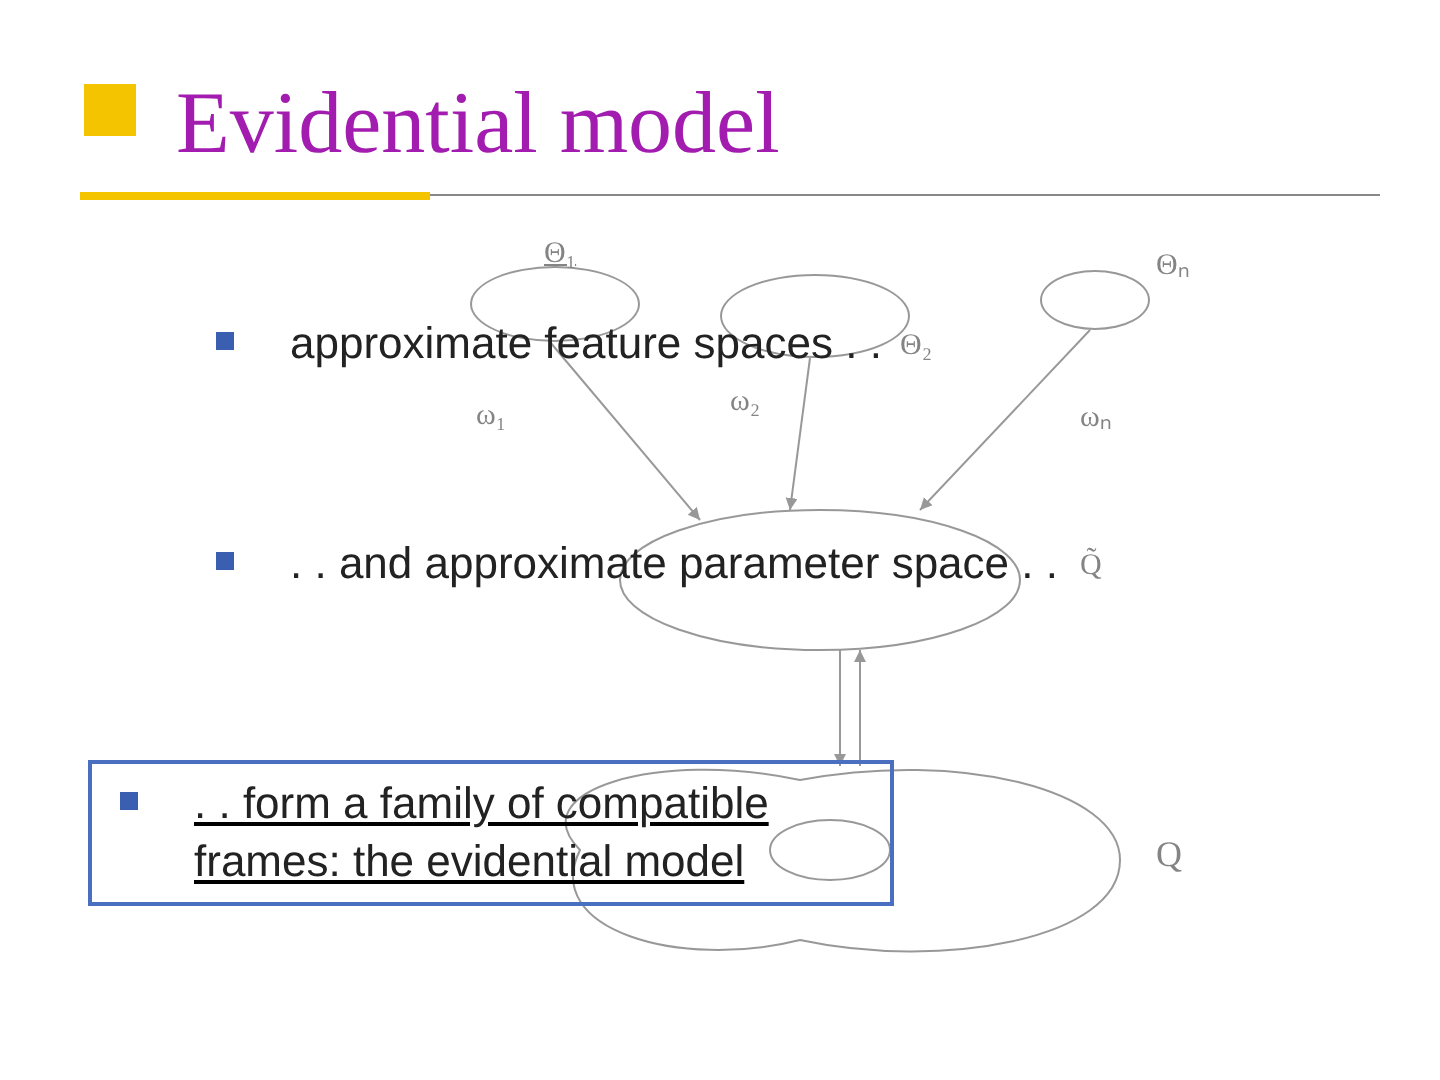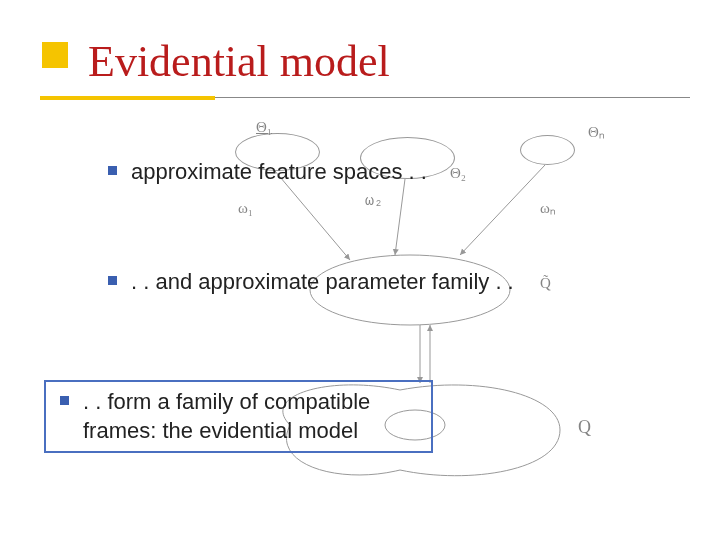--- a/index.html
+++ b/index.html
@@ -25,58 +25,59 @@
     width: 26px;
     height: 26px;
     background: #f5c400;
   }
   .title {
     position: absolute;
     top: -6px;
     left: 88px;
     font-family: "Times New Roman", Times, serif;
     font-size: 44px;
-    color: #b91c1c;
+    color: #a21caf;
   }
   .underline {
     position: absolute;
     top: 55px;
     left: 40px;
     right: 30px;
     border-top: 1px solid #888;
   }
   .underline::before {
     content: "";
     position: absolute;
     top: -2px;
     left: 0;
     width: 175px;
     border-top: 4px solid #f5c400;
   }
   .bullet {
     position: absolute;
     display: flex;
     align-items: flex-start;
-    gap: 14px;
+    gap: 28px;
   }
   .bullet .sq {
     width: 9px;
     height: 9px;
     background: #3a5fb0;
     margin-top: 8px;
     flex-shrink: 0;
   }
   .bullet .txt {
     font-size: 22px;
     color: #222;
     line-height: 1.3;
   }
   .boxed {
     border: 2px solid #4a6fc0;
     padding: 6px 18px 6px 14px;
+    text-decoration: underline;
   }
   .b1 { top: 158px; left: 108px; }
   .b2 { top: 268px; left: 108px; }
   .b3 { top: 380px; left: 44px; }
 
   .bg-diagram {
     position: absolute;
     top: 125px;
     left: 200px;
     width: 470px;
@@ -102,30 +103,30 @@
 
 <div class="header-area">
   <div class="accent-box"></div>
   <div class="title">Evidential model</div>
   <div class="underline"></div>
 </div>
 
 <div class="bg-diagram">
 
   <div class="ell" style="top:8px; left:35px; width:85px; height:38px;"></div>
-  <div class="lbl" style="top:-6px; left:56px;text-decoration:underline;">Θ₁</div>
+  <div class="lbl" style="top:-6px; left:72px;text-decoration:underline;">Θ₁</div>
 
   <div class="ell" style="top:12px; left:160px; width:95px; height:42px;"></div>
   <div class="lbl" style="top:-4px; left:250px;margin-top:44px;">Θ₂</div>
 
   <div class="ell" style="top:10px; left:320px; width:55px; height:30px;"></div>
-  <div class="lbl" style="top:-4px; left:388px;font-family:Liberation Serif, serif;">Θₙ</div>
+  <div class="lbl" style="top:-4px; left:378px;font-family:Liberation Serif, serif;">Θₙ</div>
 
   <div class="lbl" style="top:75px; left:38px;">ω₁</div>
-  <div class="lbl" style="top:68px; left:165px;font-family:Liberation Mono, monospace;">ω₂</div>
+  <div class="lbl" style="top:68px; left:165px;">ω₂</div>
   <div class="lbl" style="top:72px; left:340px;">ωₙ</div>
 
   <svg style="position:absolute; top:0; left:0;" width="470" height="380">
     <defs>
       <marker id="ah" markerWidth="8" markerHeight="8" refX="6" refY="3" orient="auto">
         <path d="M0,0 L6,3 L0,6 Z" fill="#555"></path>
       </marker>
     </defs>
     <line x1="75" y1="46" x2="150" y2="135" stroke="#555" stroke-width="1" marker-end="url(#ah)"></line>
     <line x1="205" y1="54" x2="195" y2="130" stroke="#555" stroke-width="1" marker-end="url(#ah)"></line>
@@ -144,19 +145,19 @@
   <div class="lbl" style="top:292px; left:378px; font-size:18px;">Q</div>
 </div>
 
 <div class="bullet b1">
   <div class="sq"></div>
   <div class="txt">approximate feature spaces . .</div>
 </div>
 
 <div class="bullet b2">
   <div class="sq"></div>
-  <div class="txt">. . and approximate parameter family . .</div>
+  <div class="txt">. . and approximate parameter space . .</div>
 </div>
 
 <div class="bullet b3 boxed">
   <div class="sq"></div>
   <div class="txt" style="max-width:330px;">. . form a family of compatible frames: the evidential model</div>
 </div>
 
 </body></html>

